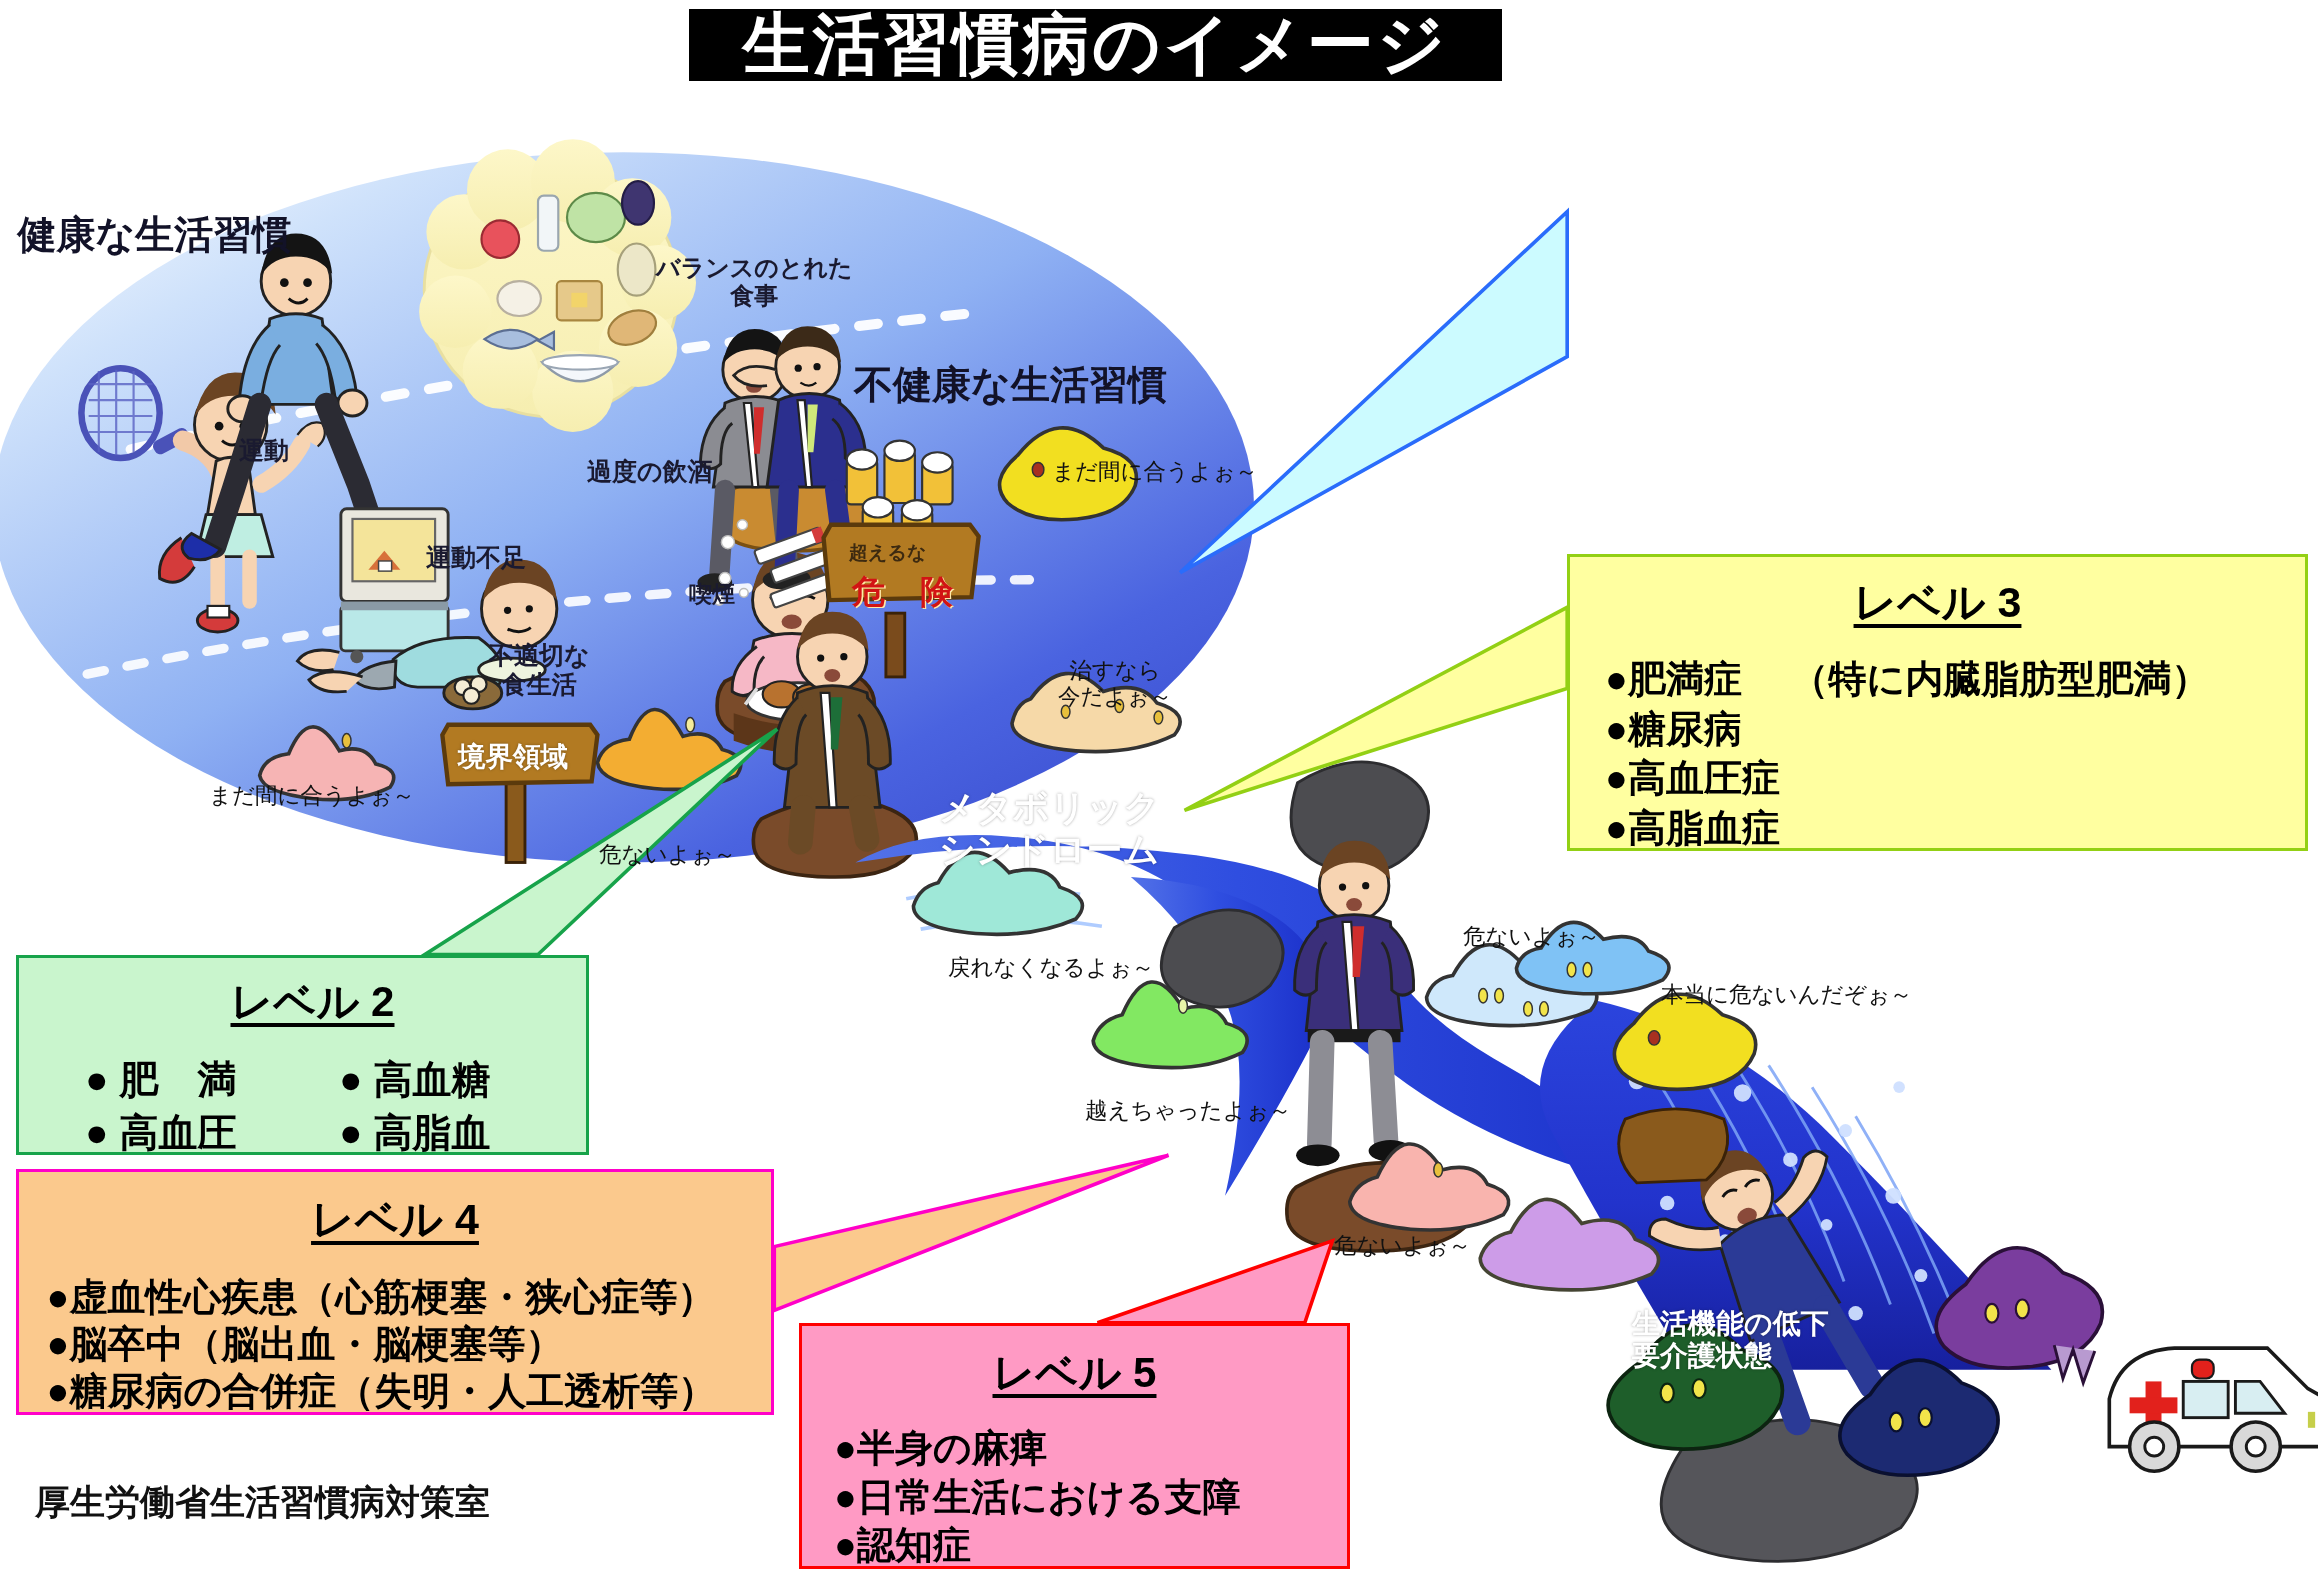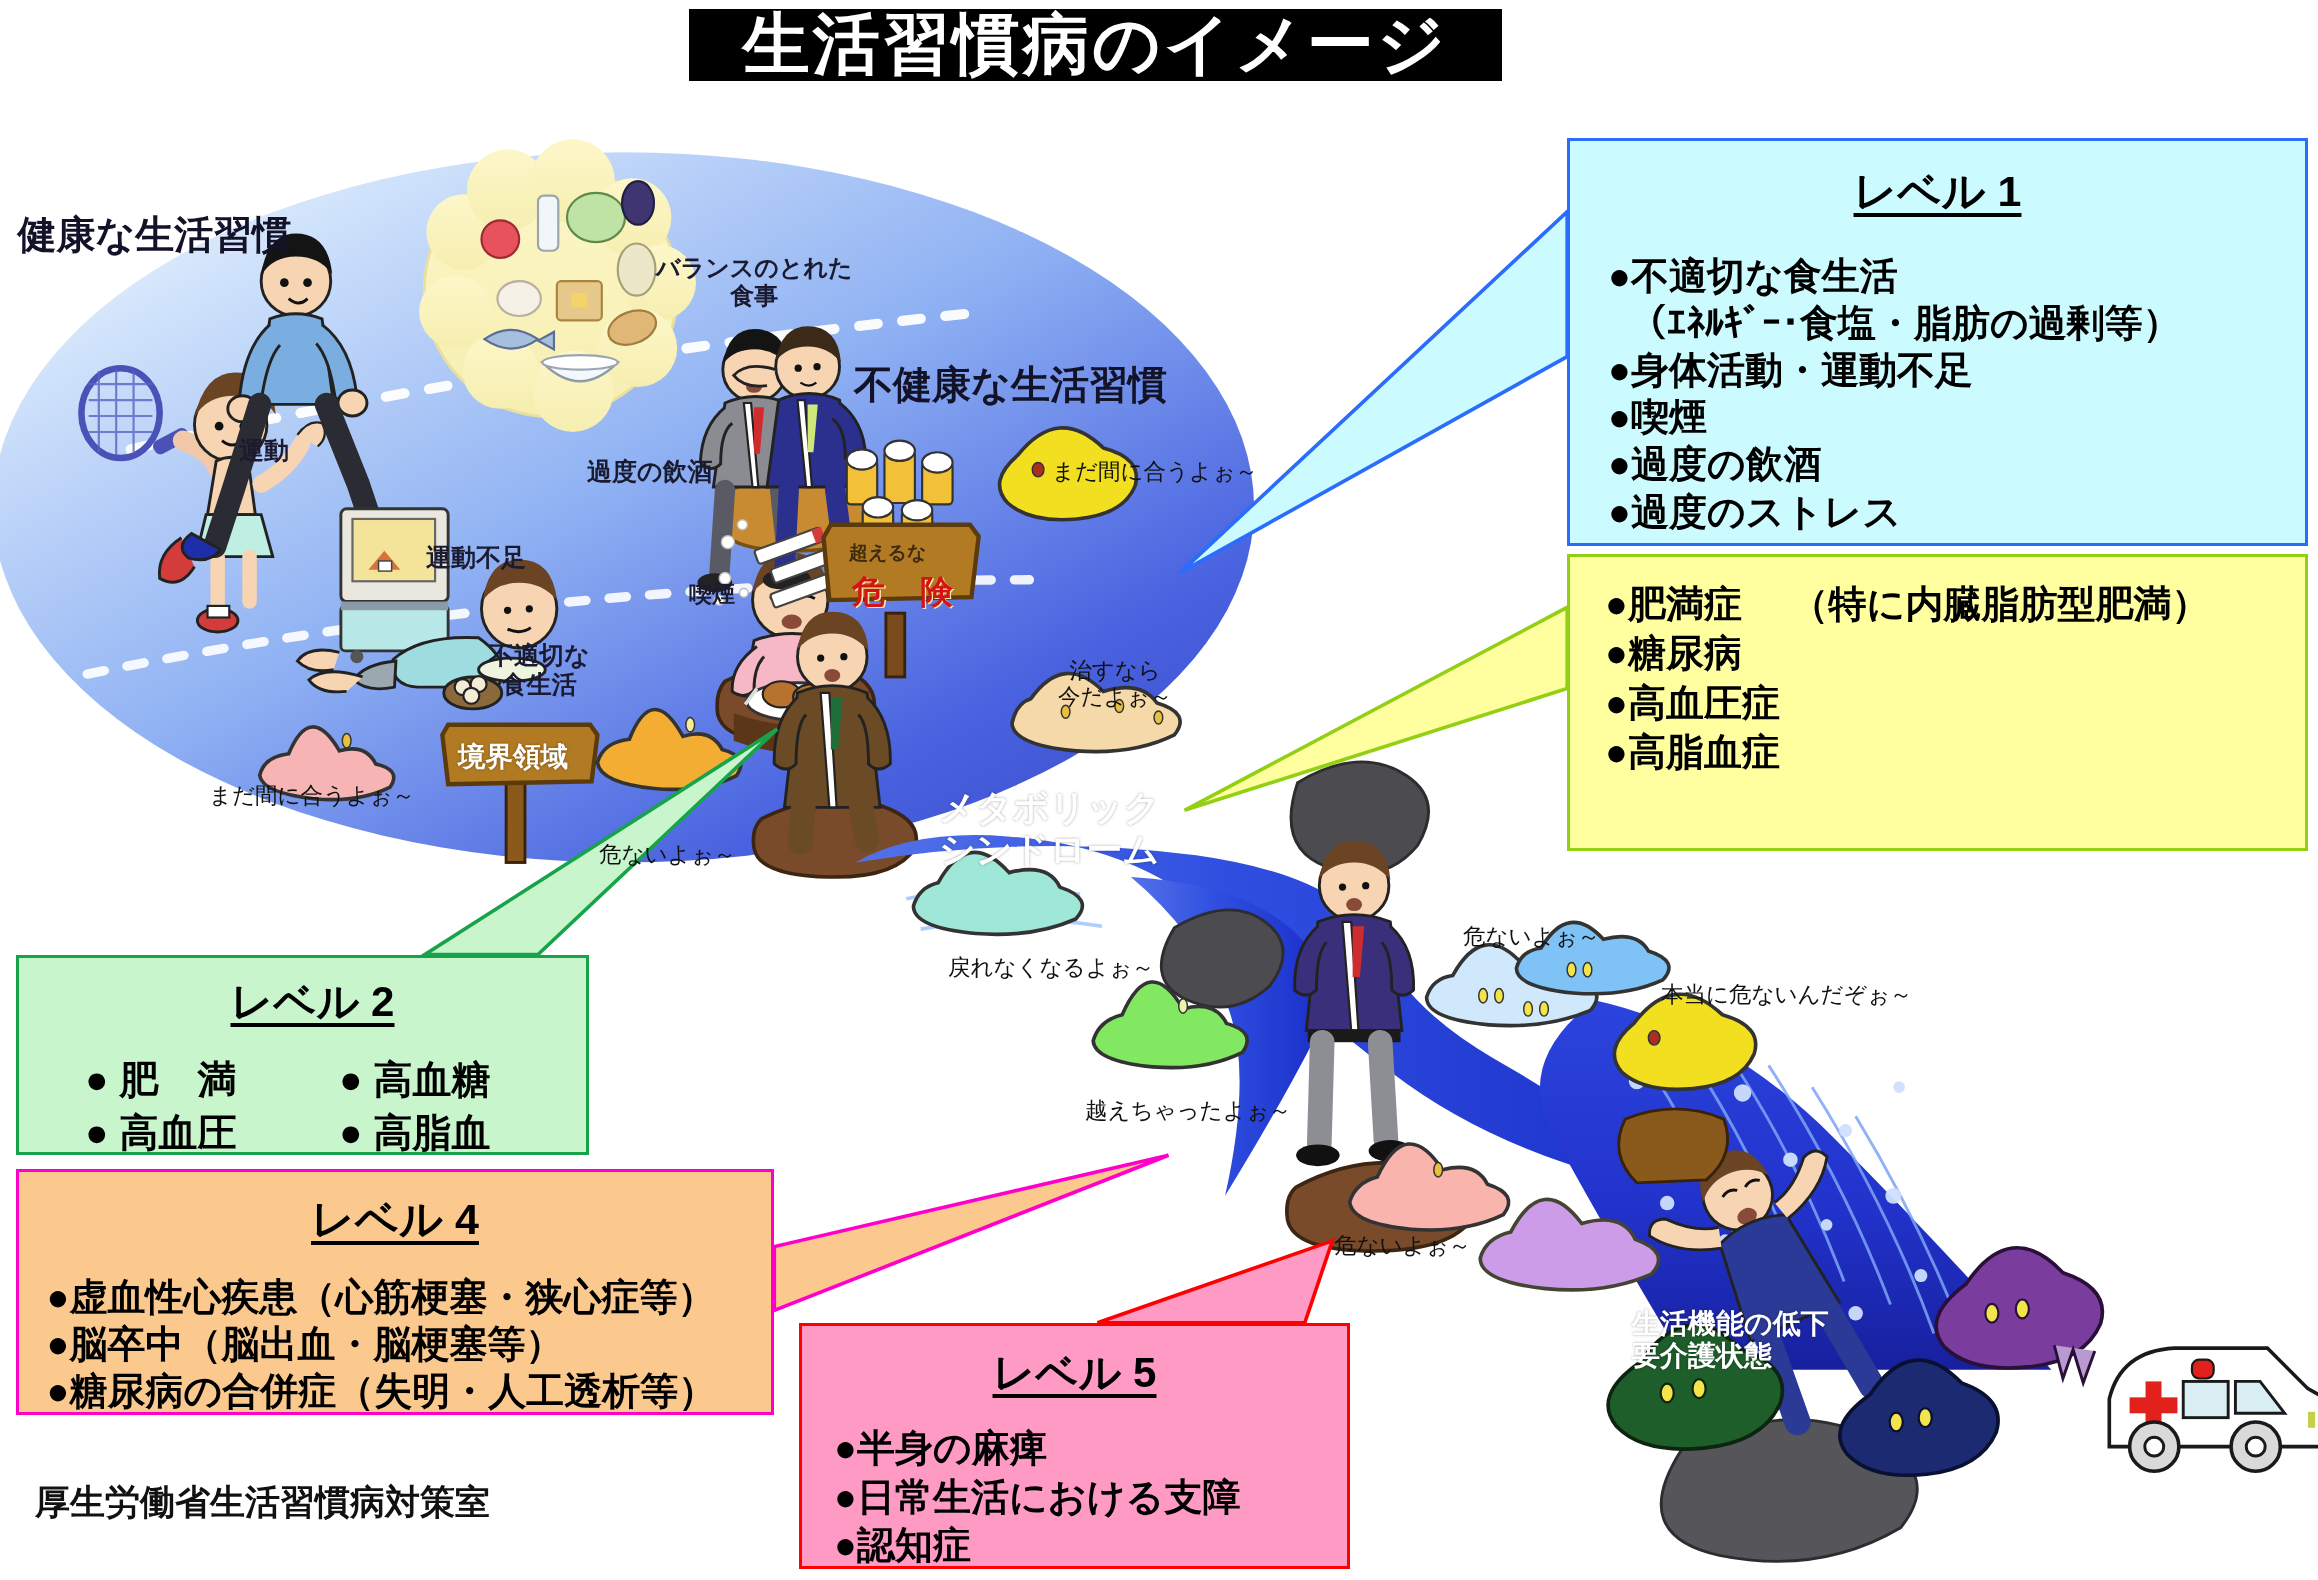--- a/index.html
+++ b/index.html
@@ -525,33 +525,23 @@
   <div class="lbl hand" id="s-mada2">まだ間に合うよぉ～</div>
   <div class="lbl hand" id="s-abunai1">危ないよぉ～</div>
   <div class="lbl hand" id="s-naosu">治すなら
 今だよぉ～</div>
   <div class="lbl hand" id="s-modorenai">戻れなくなるよぉ～</div>
   <div class="lbl hand" id="s-koecha">越えちゃったよぉ～</div>
   <div class="lbl hand" id="s-abunai2">危ないよぉ～</div>
   <div class="lbl hand" id="s-hontou">本当に危ないんだぞぉ～</div>
   <div class="lbl hand" id="s-abunai3">危ないよぉ～</div>
 
-  <div class="box" id="box-l1">
-    <div class="bx-title">レベル 1</div>
-    <ul>
-      <li>●不適切な食生活</li>
-      <li>　（ｴﾈﾙｷﾞｰ・食塩・脂肪の過剰等）</li>
-      <li>●身体活動・運動不足</li>
-      <li>●喫煙</li>
-      <li>●過度の飲酒</li>
-      <li>●過度のストレス</li>
-    </ul>
-  </div>
 
   <div class="box" id="box-l3">
+    <div class="bx-title">レベル 3</div>
     <ul>
       <li>●肥満症 　（特に内臓脂肪型肥満）</li>
       <li>●糖尿病</li>
       <li>●高血圧症</li>
       <li>●高脂血症</li>
     </ul>
   </div>
 
   <div class="box" id="box-l2">
     <div class="bx-title">レベル 2</div>

